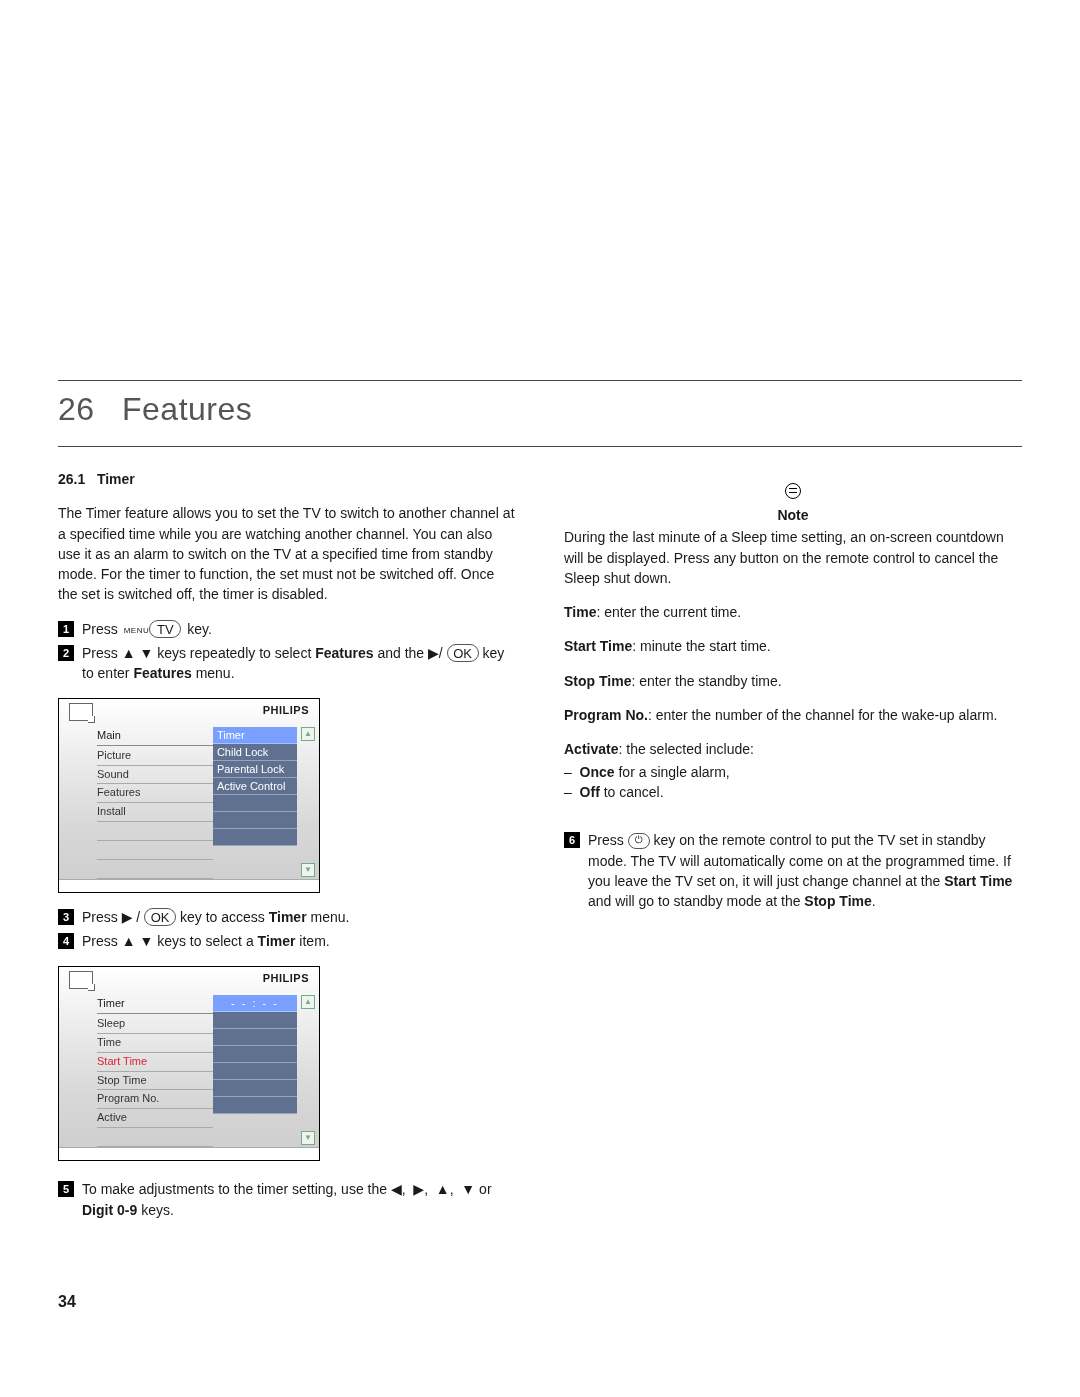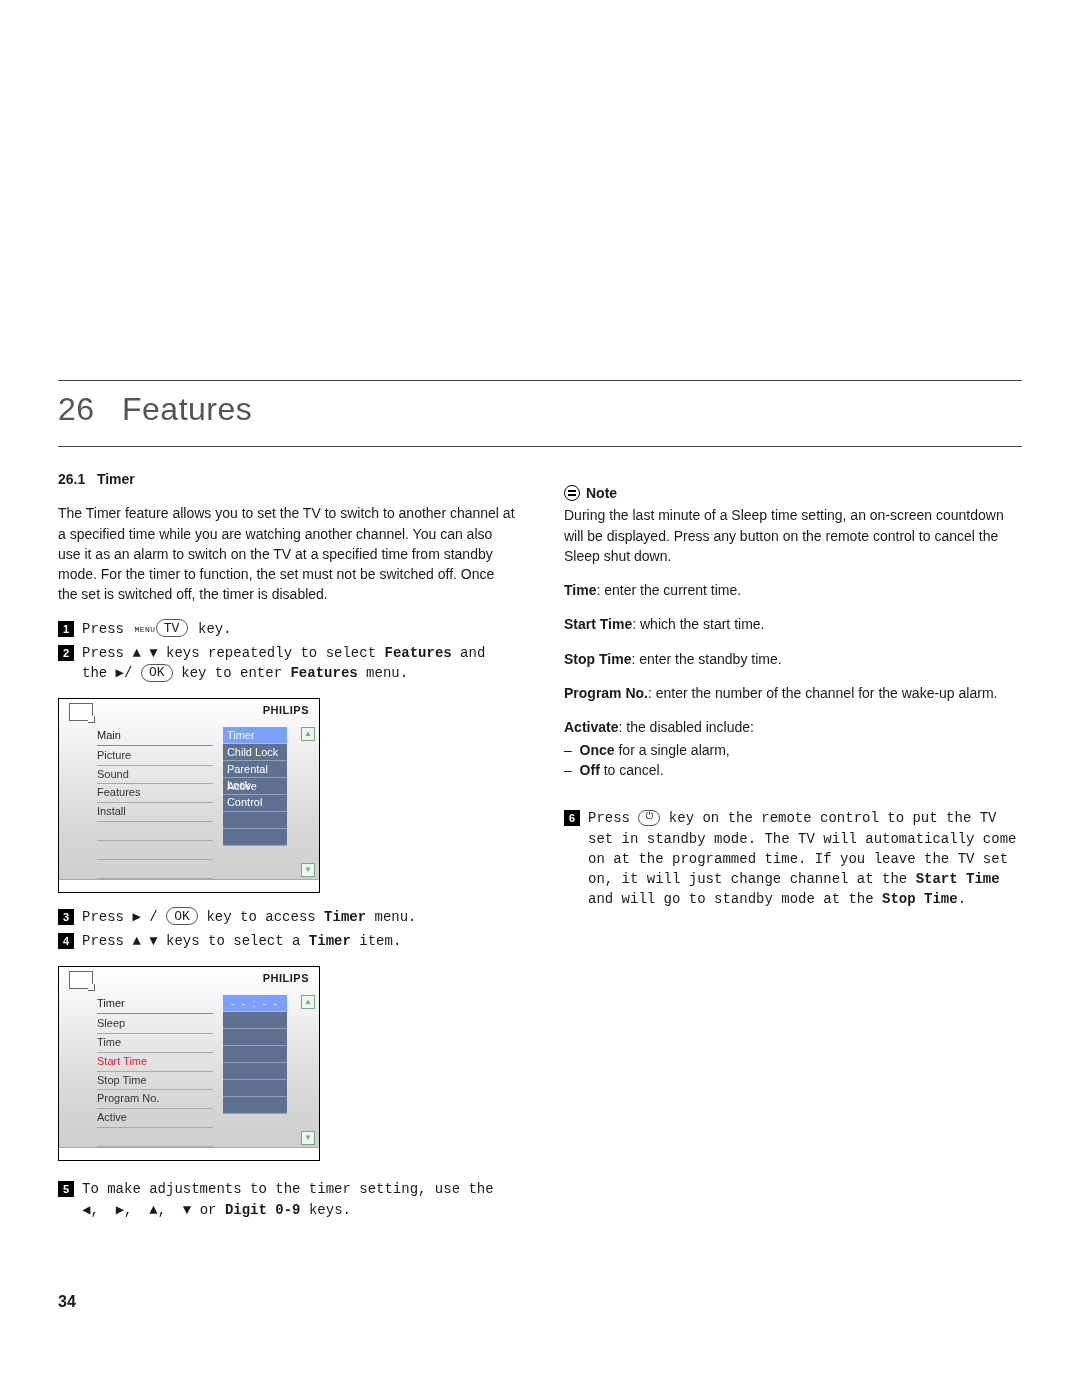--- a/index.html
+++ b/index.html
@@ -41,21 +41,21 @@
   .subhead {
     font-weight: 700;
     margin-bottom: 14px;
   }
   .step {
     display: flex;
     align-items: flex-start;
     gap: 8px;
     margin: 4px 0;
   }
-  .step-body { flex: 1; font-family: Liberation Mono, monospace; }
+  .step-body { flex: 1; }
   .step-num {
     display: inline-block;
     width: 16px;
     height: 16px;
     background: #000;
     color: #fff;
     font-size: 11px;
     font-weight: 700;
     text-align: center;
     line-height: 16px;
@@ -98,21 +98,20 @@
     margin: 14px 0 14px 0;
     font-size: 11px;
     background: #fff;
   }
   .osd .body {
     display: flex;
     position: relative;
     padding: 6px 4px 0 4px;
     background: linear-gradient(#fff, #e8e8e8 40%, #d8d8d8 70%, #cfcfcf);
     min-height: 130px;
-    gap: 10px;
   }
   .osd .brand {
     position: absolute;
     top: 4px;
     right: 10px;
     font-weight: 800;
     letter-spacing: 0.5px;
     font-size: 11px;
   }
   .osd .iconbox {
@@ -189,20 +188,21 @@
     background: #fff;
     border-top: 1px solid #aaa;
   }
   .osd.variant2 .brand { top:4px; }
   .note-head {
     display: flex;
     align-items: center;
     gap: 6px;
     font-weight: 700;
     margin-top: 14px;
+    flex-direction: column;
   }
   .note-icon {
     width: 14px;
     height: 14px;
     border: 1.5px solid #000;
     border-radius: 50%;
     position: relative;
   }
   .note-icon::before, .note-icon::after {
     content: "";
@@ -388,31 +388,31 @@
       <div class="note-head">
         <span class="note-icon"></span>
         <span>Note</span>
       </div>
       <p style="margin-top:2px">During the last minute of a Sleep time setting, an on-screen countdown will be displayed. Press any button on the remote control to cancel the Sleep shut down.</p>
 
       <p>
         <b>Time</b><span>: enter the current time.</span>
       </p>
       <p>
-        <b>Start Time</b><span>: which the start time.</span>
+        <b>Start Time</b><span>: minute the start time.</span>
       </p>
       <p>
         <b>Stop Time</b><span>: enter the standby time.</span>
       </p>
       <p>
         <b>Program No.</b><span>: enter the number of the channel for the wake-up alarm.</span>
       </p>
 
       <p style="margin-bottom:2px">
-        <b>Activate</b><span>: the disabled include:</span>
+        <b>Activate</b><span>: the selected include:</span>
       </p>
       <div id="activate-opts">
           <div style="margin: 0px;">–&nbsp; <b>Once</b> for a single alarm,</div>
           <div style="margin: 0px;">–&nbsp; <b>Off</b> to cancel.</div>
         </div>
 
       <div class="step" style="margin-top:28px">
         <span class="step-num">6</span>
         <div class="step-body">
           <span>Press </span>

